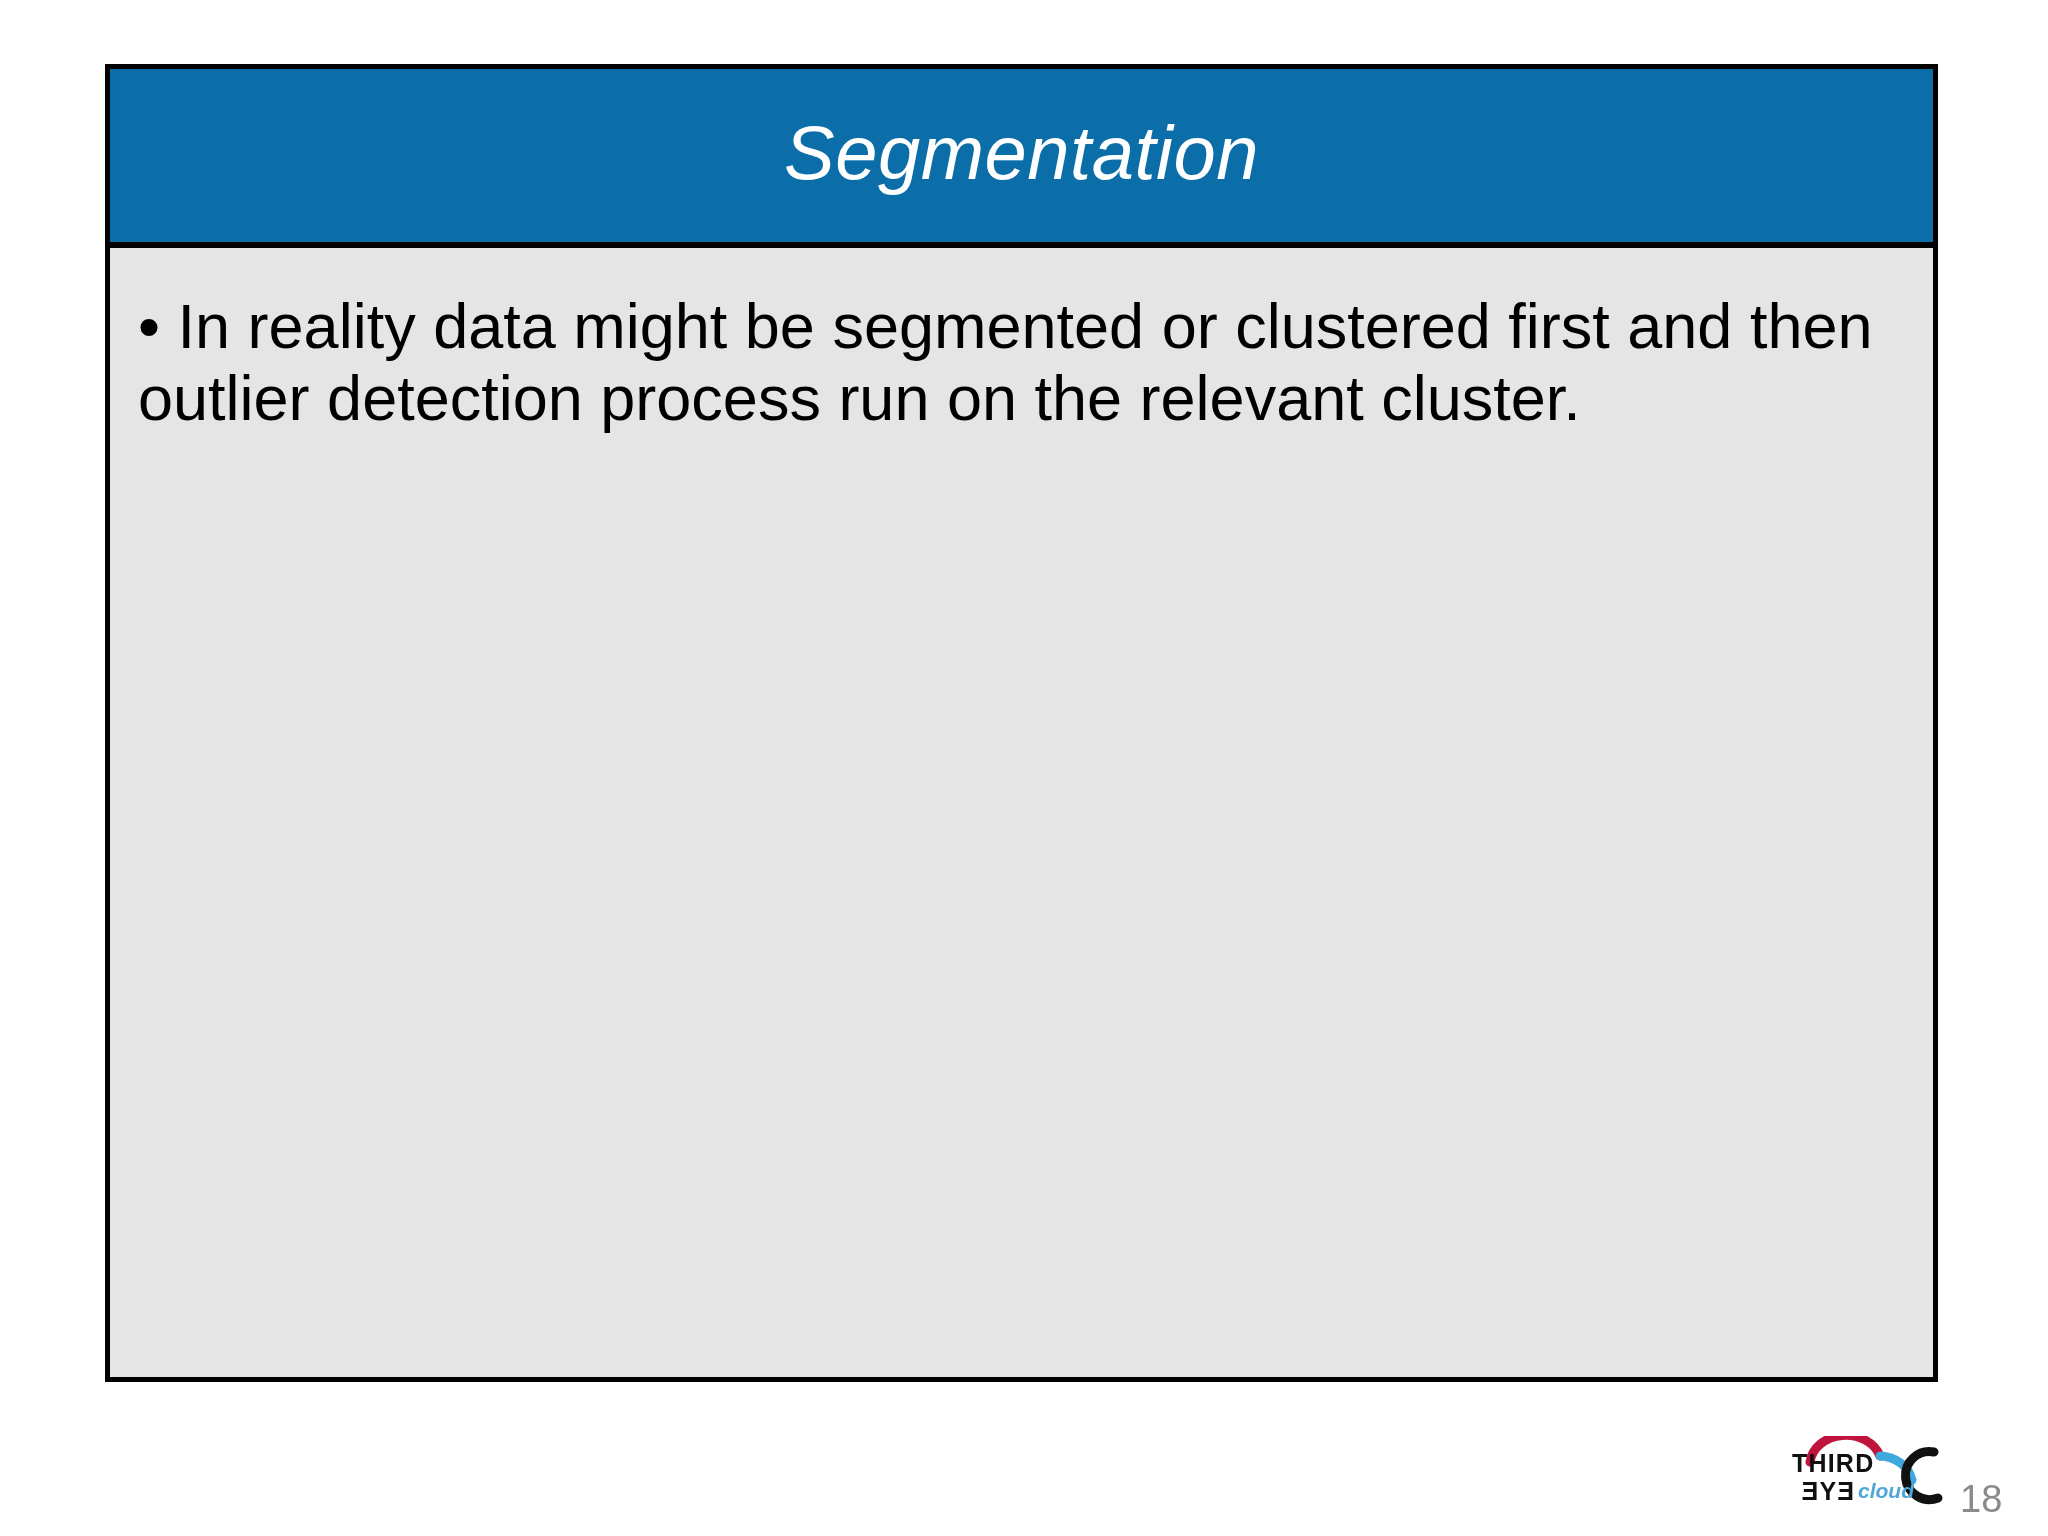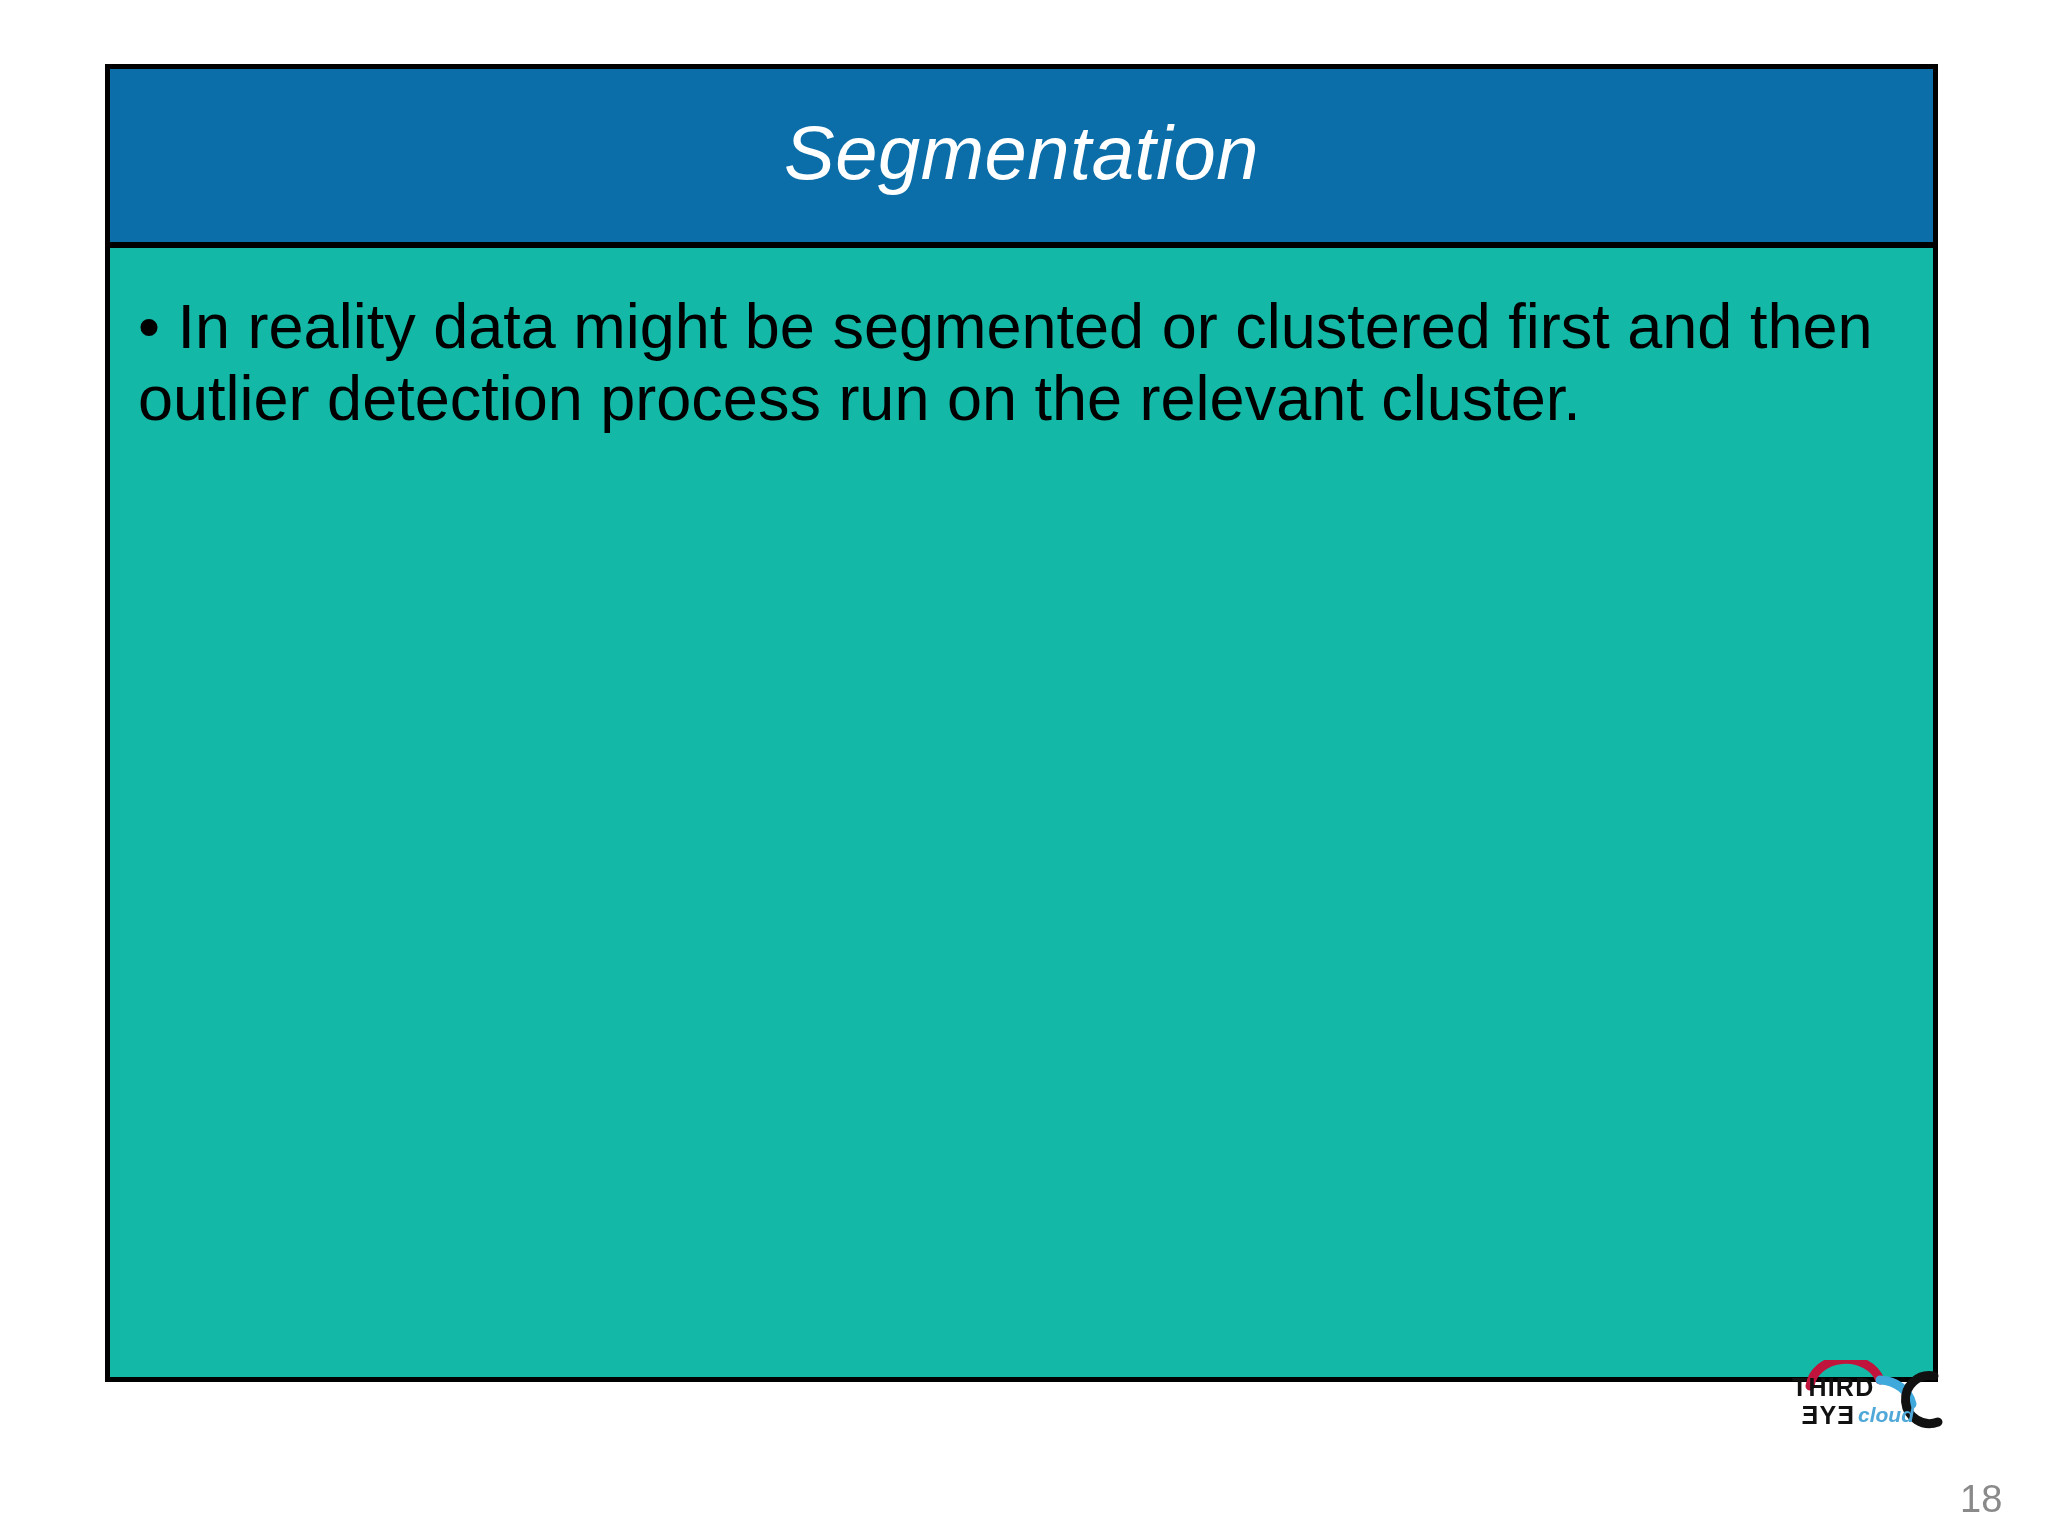--- a/index.html
+++ b/index.html
@@ -49,21 +49,21 @@
     line-height: 1;
     letter-spacing: 0.5px;
     white-space: nowrap;
     padding-bottom: 6px;
   }
 
   
   #body-area {
     flex: 1 1 auto;
     position: relative;
-    background: #14b8a6;
+    background: #e5e5e5;
     padding: 42px 52px 0 28px;
     box-sizing: border-box;
   }
   .bullet-para {
     color: #000000;
     font-family: "Liberation Sans", sans-serif;
     font-weight: 400;
     font-size: 63px;
     line-height: 1.15;
     text-align: left;
@@ -71,21 +71,21 @@
     white-space: pre-wrap;
   }
   .gap-para {
     height: 78px;
   }
 
   
   #logo {
     position: absolute;
     left: 1788px;
-    top: 1360px;
+    top: 1436px;
     width: 180px;
     height: 76px;
   }
   #logo svg { display: block; }
 
   
   #page-number {
     position: absolute;
     left: 1960px;
     top: 1480px;

